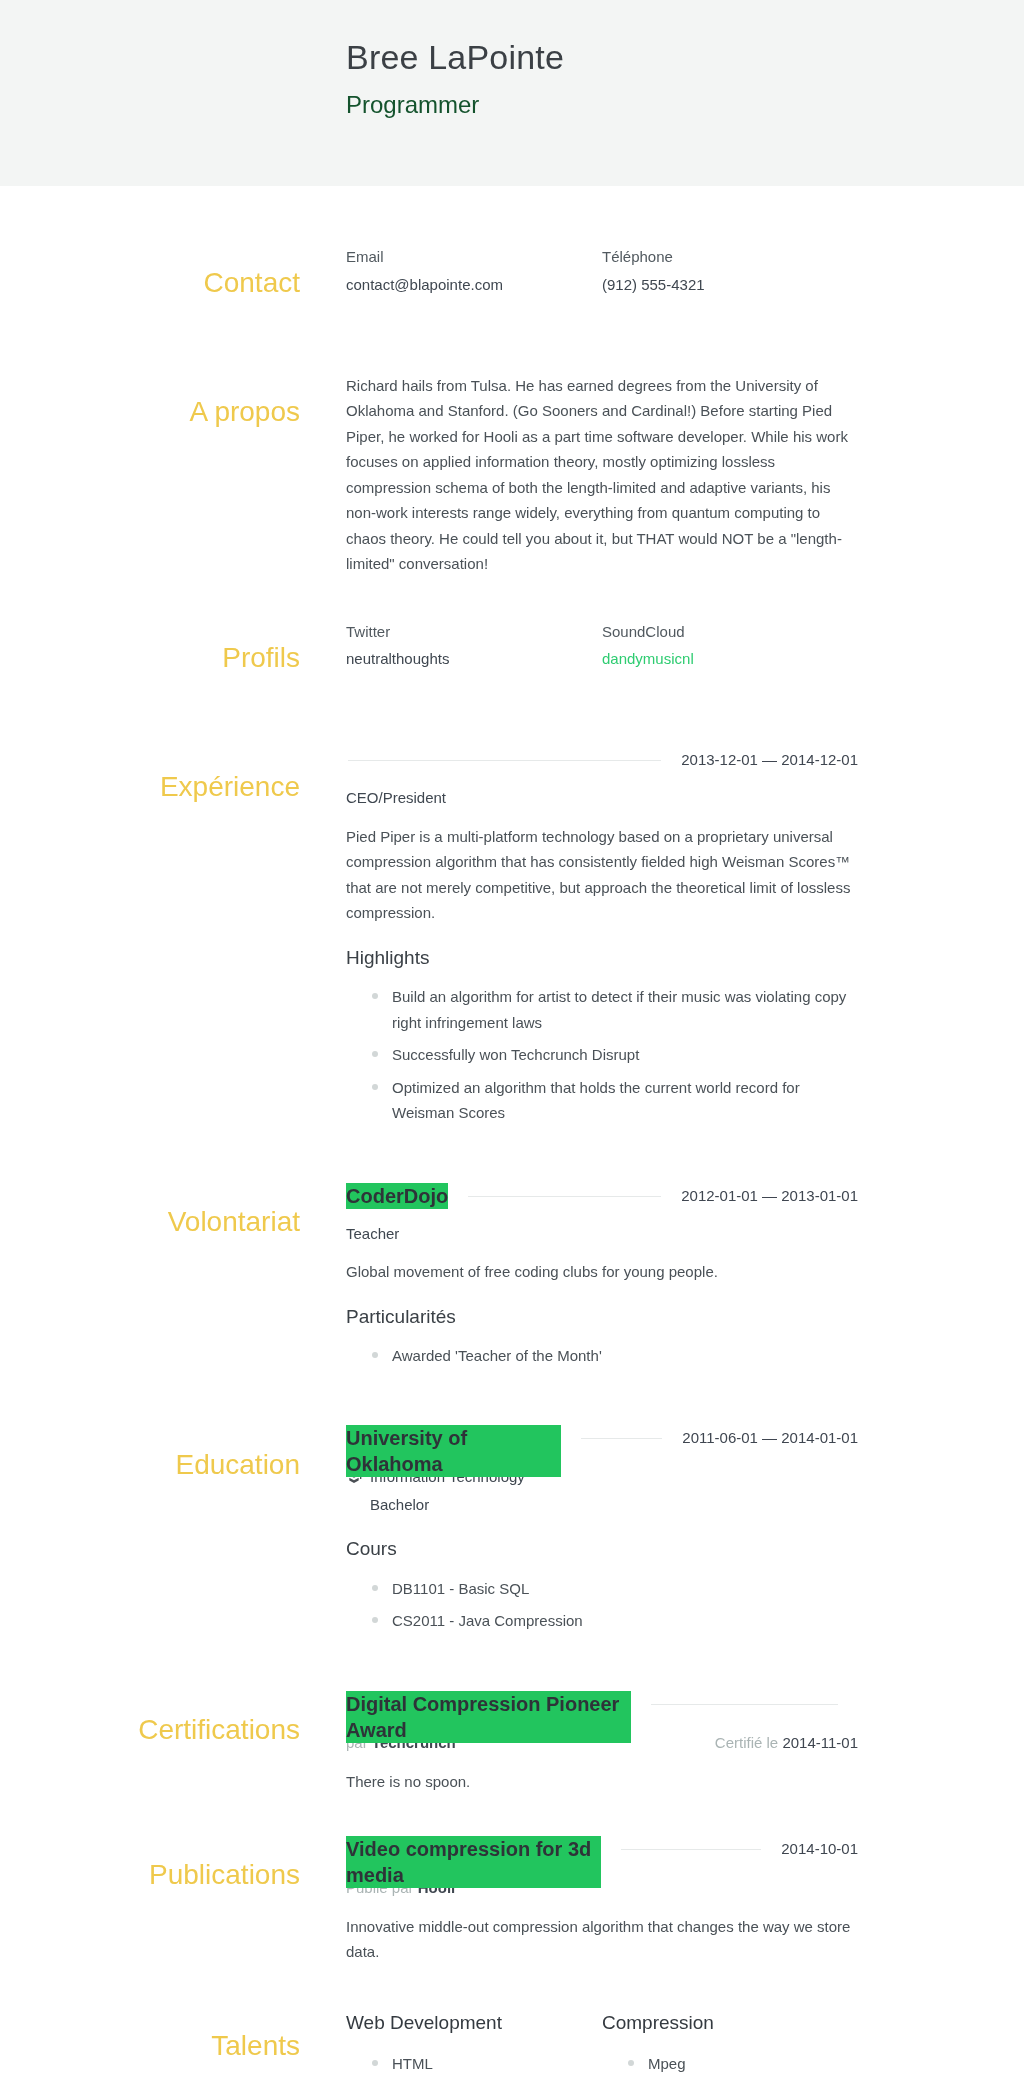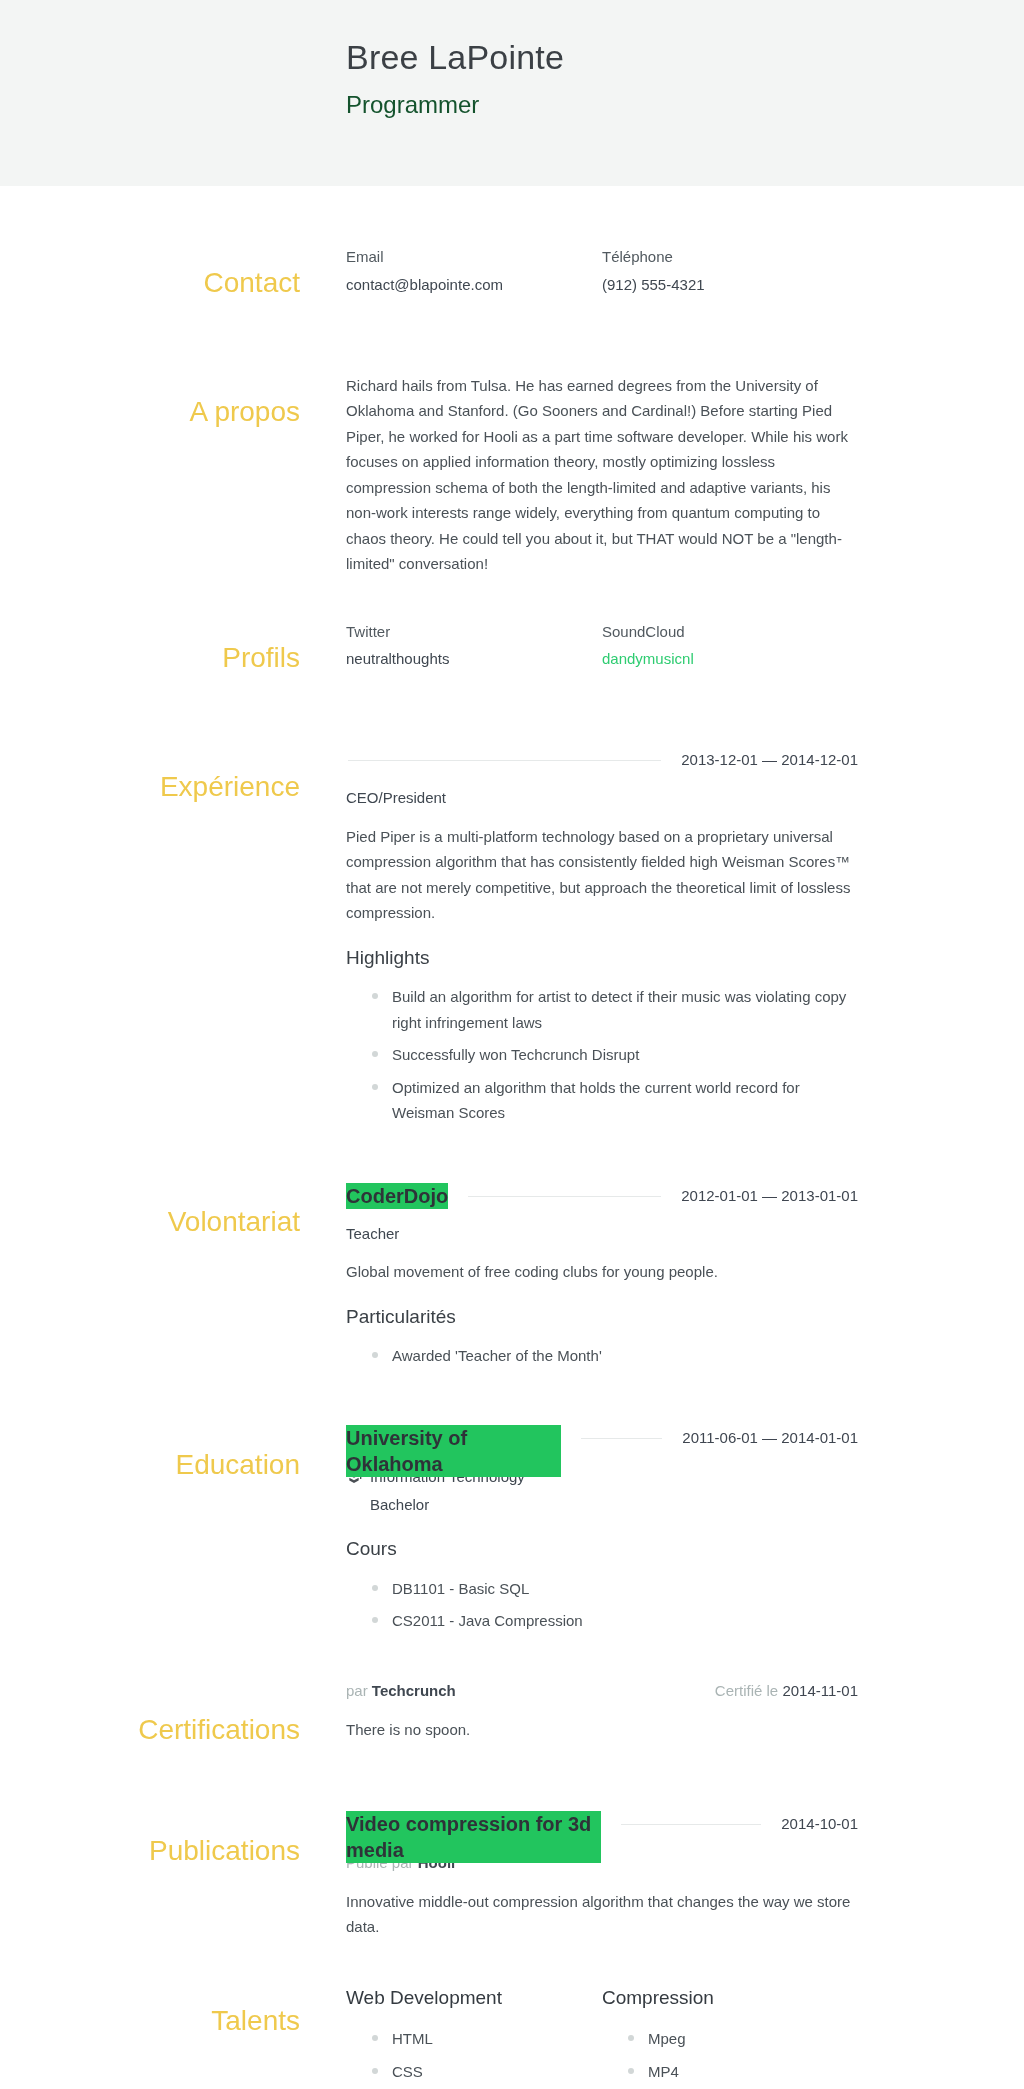--- a/index.html
+++ b/index.html
@@ -251,20 +251,24 @@
         <ul class="dots">
           <li>DB1101 - Basic SQL</li>
           <li>CS2011 - Java Compression</li>
         </ul>
       </div>
     </section>
 
     <section class="section tight">
       <h2 class="section-label">Certifications</h2>
       <div class="section-content">
+        <div class="entry-head">
+          <div class="entry-name w-cert">Digital Compression Pioneer Award</div>
+          <div class="head-line"></div>
+        </div>
         <div class="row-between pull-up">
           <div>
             <span class="muted-prefix">par</span>
             <span class="issuer-name">Techcrunch</span>
           </div>
           <div class="entry-date">
             <span class="muted-prefix">Certifié le</span>
             <span>2014-11-01</span>
           </div>
         </div>

